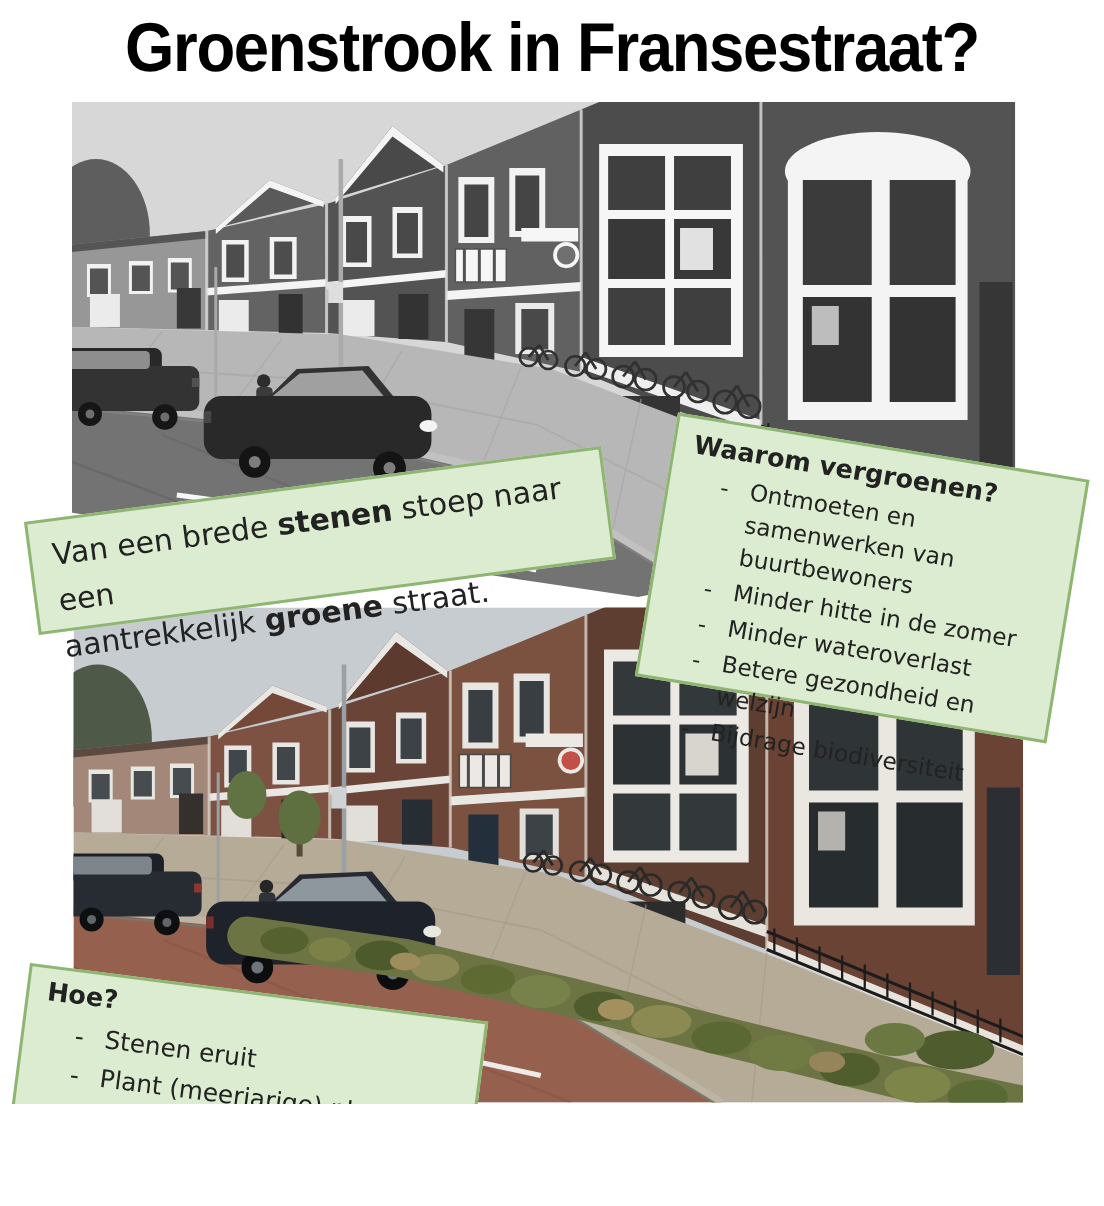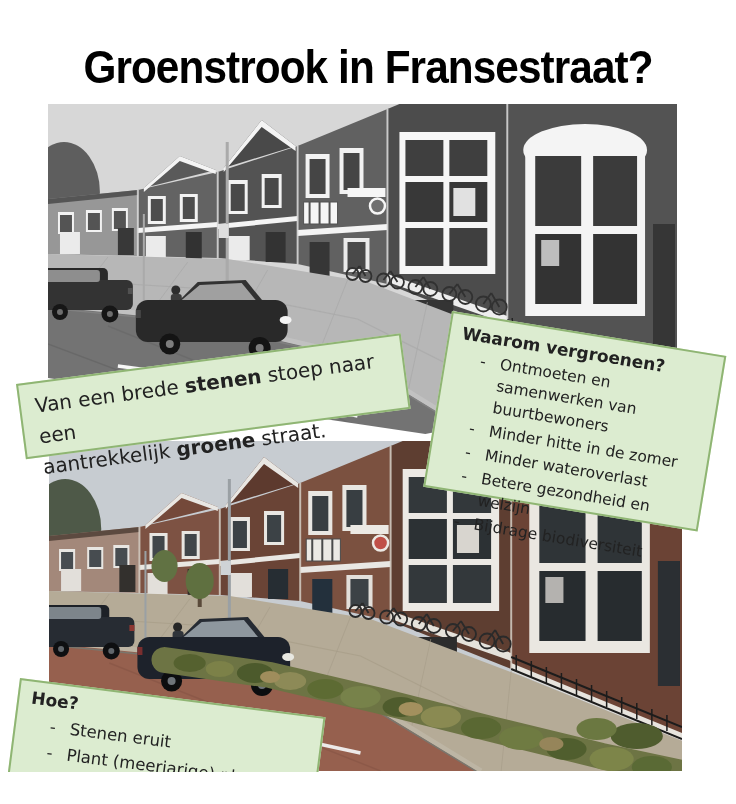--- a/index.html
+++ b/index.html
@@ -1,17 +1,17 @@
 <!DOCTYPE html>
 <html><head>
 <meta charset="utf-8">
 <style>
   html,body{margin:0;padding:0;background:#ffffff;}
   .page{position:relative;width:736px;height:736px;background:#ffffff;overflow:hidden;
-        font-family:"DejaVu Sans","Liberation Sans",sans-serif;color:#1c1c1c;margin-top:36px;}
+        font-family:"DejaVu Sans","Liberation Sans",sans-serif;color:#1c1c1c;}
   .title{position:absolute;left:0;right:0;top:4px;margin:0;text-align:center;
          font-family:"Liberation Sans","DejaVu Sans",sans-serif;font-weight:700;
          font-size:46px;letter-spacing:-1px;color:#000;transform:scaleX(0.92);}
   .photo{position:absolute;}
   .photo svg{display:block;width:100%;height:100%;}
   .photo-before{left:48px;top:68px;width:629px;height:330px;
                 clip-path:polygon(0 0,100% 0,100% 85%,60% 100%,0 83%);}
   .photo-before svg{filter:grayscale(1) brightness(1.08) contrast(0.95);}
   .photo-after{left:49px;top:405px;width:633px;height:330px;}
   .note{position:absolute;background:#dcecd0;border:2px solid #8fb573;

